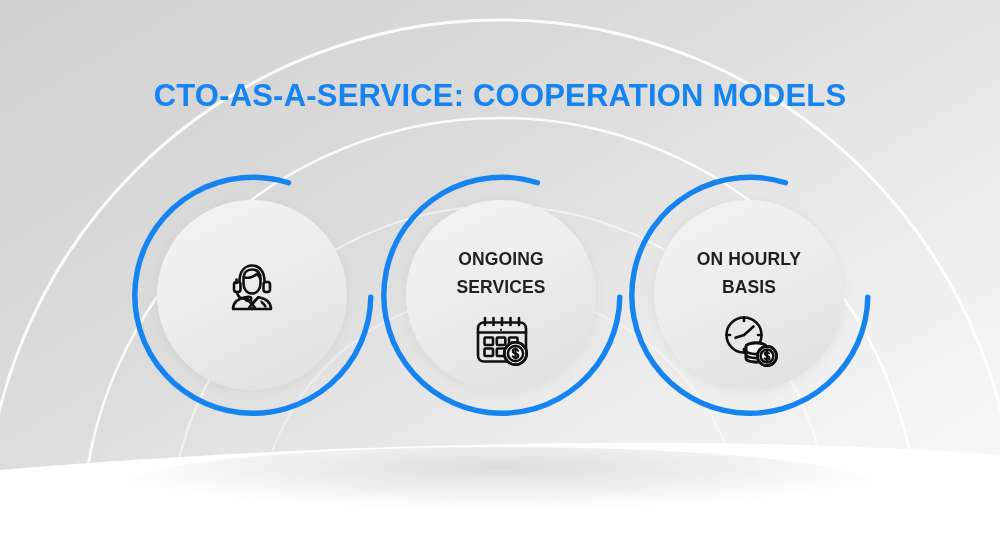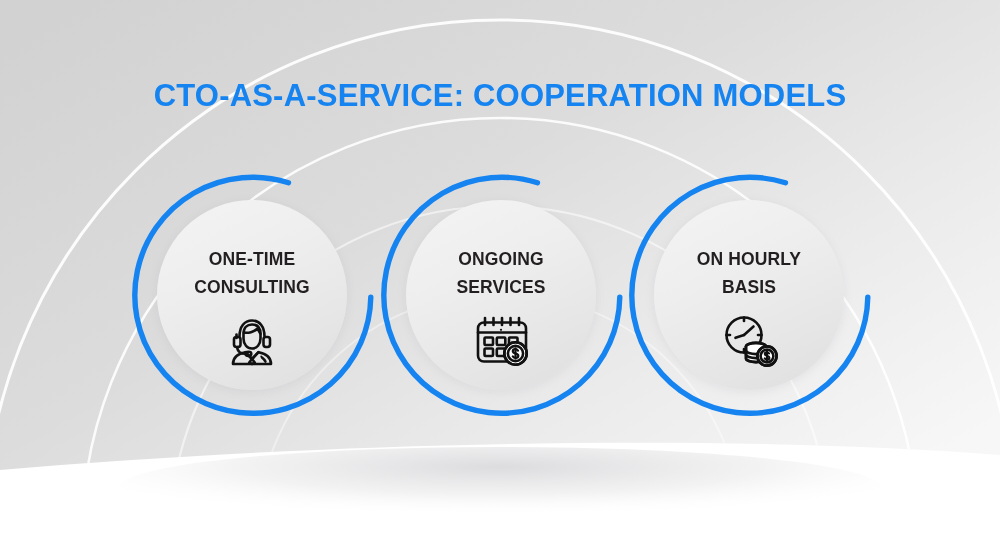--- a/index.html
+++ b/index.html
@@ -137,22 +137,20 @@
 
   <div class="cards">
 
     <div class="card card-1">
       <svg class="ring" viewBox="0 0 250 250">
 
         <path d="M 125 7
                  A 118 118 0 1 0 238.7 90.5" fill="none" stroke="#1583f0" stroke-width="5.4" stroke-linecap="round" transform="rotate(18 125 125)"></path>
       </svg>
       <div class="inner-circle">
-        <div class="card-label">ONE-TIME
-CONSULTING</div>
         <div class="card-icon">
           <svg width="58" height="56" viewBox="0 0 58 56" fill="none" stroke="#111111" stroke-width="2.6" stroke-linecap="round" stroke-linejoin="round">
 
             <path d="M16.5 24.5 C16.5 14.5 21.5 8.5 29 8.5 C36.5 8.5 41.5 14.5 41.5 24.5"></path>
             <path d="M20.5 22 C20.5 15.5 24 12.5 29 12.5 C34 12.5 37.5 15.5 37.5 22 L37.5 26.5
                      C37.5 32.5 33.8 36.5 29 36.5 C24.2 36.5 20.5 32.5 20.5 26.5 Z"></path>
             <path d="M21 20.5 C25 21.5 31 20 34.5 16.5 C35.8 19 36.6 20.7 37.4 21.6"></path>
 
             <path d="M13.5 26 L13.5 22.5"></path>
             <rect x="11" y="25" width="6.5" height="10" rx="2.4"></rect>

